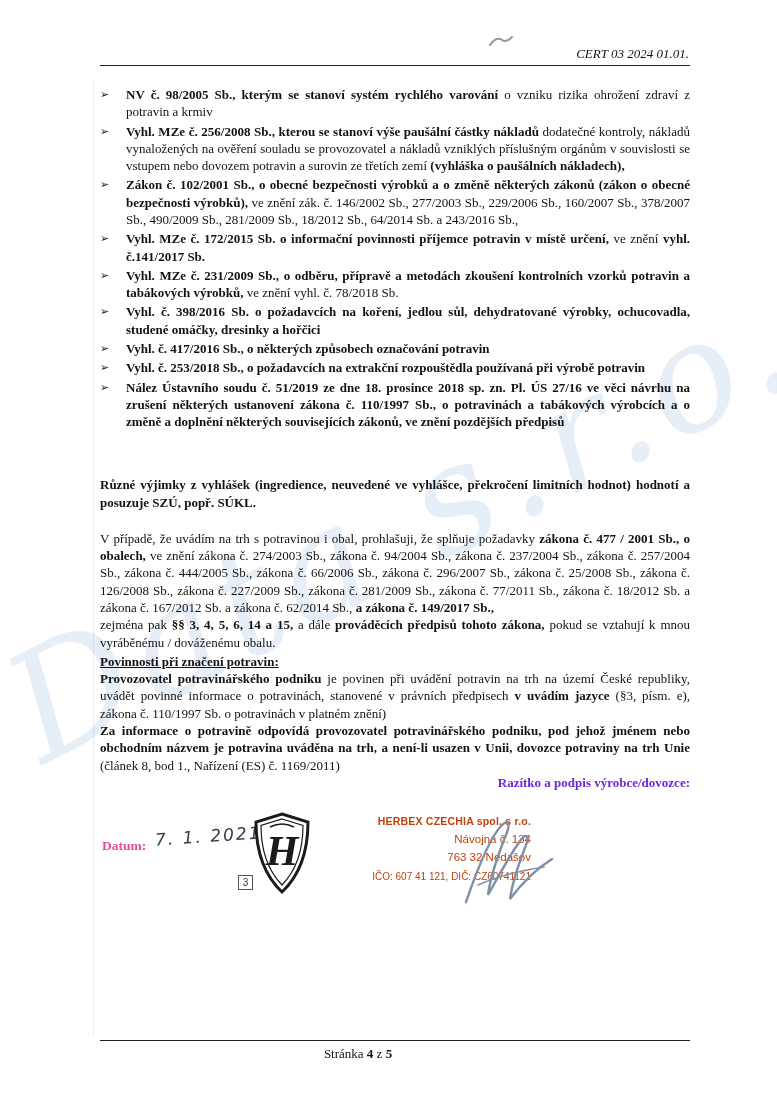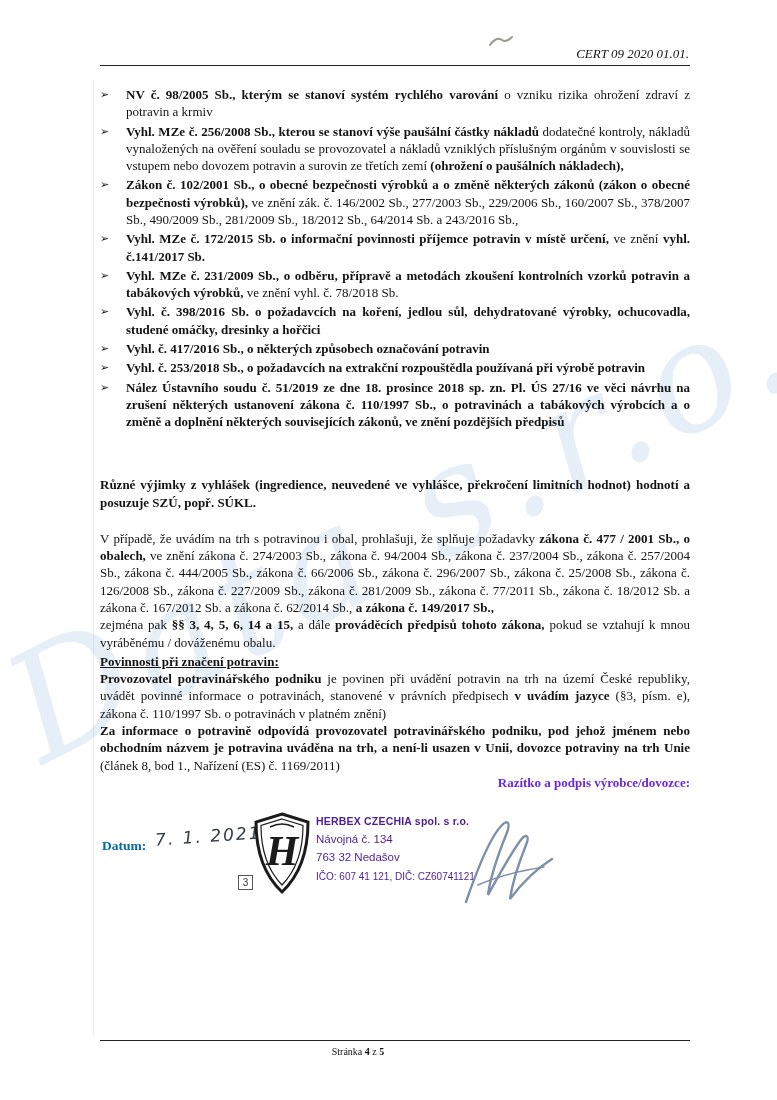--- a/index.html
+++ b/index.html
@@ -42,72 +42,72 @@
   .marker{flex:0 0 26px;width:26px;font-size:11px;padding-top:2px;font-family:"DejaVu Sans", sans-serif;}
   .li-text{flex:1;text-align:justify;}
   p.para{margin:0;}
   .para-exceptions{margin-top:46px !important;font-weight:bold;}
   .para-packaging{margin-top:19px !important;}
   .heading-marking{margin-top:2px !important;}
   .red-label{
     margin-top:36px;color:#6d28d9;font-weight:bold;font-size:13px;text-align:right;
   }
   .stamp-region{position:relative;height:200px;margin-top:14px;}
-  .datum-label{position:absolute;left:2px;top:32px;color:#0369a1;font-weight:bold;font-size:13.5px;}
+  .datum-label{position:absolute;left:2px;top:32px;color:#ec4899;font-weight:bold;font-size:13.5px;}
   .datum-value{
     position:absolute;left:55px;top:20px;
     font-family:"DejaVu Sans", sans-serif;font-style:italic;
     font-size:17px;color:#343c48;letter-spacing:2px;
     transform:rotate(-4deg);
   }
   .shield{position:absolute;left:150px;top:6px;}
   .box3{
     position:absolute;left:138px;top:70px;width:13px;height:13px;
     border:1px solid #555;font-family:"Liberation Sans", sans-serif;
     font-size:10px;line-height:13px;text-align:center;color:#333;
   }
   .stamp-text{
     position:absolute;left:216px;top:10px;width:215px;
-    font-family:"Liberation Sans", sans-serif;text-align:left;color:#4c1d95;
+    font-family:"Liberation Sans", sans-serif;text-align:right;color:#c2410c;
   }
   .stamp-company{font-size:10.5px;font-weight:bold;letter-spacing:0.2px;}
   .stamp-addr{font-size:11.5px;margin-top:3px;}
   .stamp-ids{font-size:10px;margin-top:4px;}
   .signature{position:absolute;left:348px;top:2px;}
   .footer-rule{position:absolute;top:1040px;left:100px;width:590px;height:0;border-top:1.6px solid #222;}
   .footer-text{
     position:absolute;top:1046px;left:0;width:716px;text-align:center;
-    font-size:10px;
+    font-size:13px;
   }
 </style>
 </head>
 <body>
 
 <div class="page">
 
   <div class="watermark">Data s.r.o.</div>
   <div class="scan-line"></div>
 
   <svg class="pen-mark-top" width="26" height="14" viewBox="0 0 26 14">
     <path d="M2 11 Q 8 2 14 6 Q 18 9 24 3" fill="none" stroke="#9a9a8e" stroke-width="2" stroke-linecap="round"></path>
   </svg>
 
-  <div class="header-code">CERT 09 2020 01.01.</div>
+  <div class="header-code">CERT 03 2024 01.01.</div>
   <div class="header-rule"></div>
 
   <div class="content">
 
     <ul class="law-list">
       <li>
         <span class="marker">➢</span>
         <span class="li-text"><span class="b">NV č. 98/2005 Sb., kterým se stanoví systém rychlého varování </span><span>o vzniku rizika ohrožení zdraví z potravin a krmiv</span></span>
       </li>
       <li>
         <span class="marker">➢</span>
-        <span class="li-text"><span class="b">Vyhl. MZe č. 256/2008 Sb., kterou se stanoví výše paušální částky nákladů </span><span>dodatečné kontroly, nákladů vynaložených na ověření souladu se provozovatel a nákladů vzniklých příslušným orgánům v souvislosti se vstupem nebo dovozem potravin a surovin ze třetích zemí </span><span class="b">(ohrožení o paušálních nákladech),</span></span>
+        <span class="li-text"><span class="b">Vyhl. MZe č. 256/2008 Sb., kterou se stanoví výše paušální částky nákladů </span><span>dodatečné kontroly, nákladů vynaložených na ověření souladu se provozovatel a nákladů vzniklých příslušným orgánům v souvislosti se vstupem nebo dovozem potravin a surovin ze třetích zemí </span><span class="b">(vyhláška o paušálních nákladech),</span></span>
       </li>
       <li>
         <span class="marker">➢</span>
         <span class="li-text"><span class="b">Zákon č. 102/2001 Sb., o obecné bezpečnosti výrobků a o změně některých zákonů (zákon o obecné bezpečnosti výrobků), </span><span>ve znění zák. č. 146/2002 Sb., 277/2003 Sb., 229/2006 Sb., 160/2007 Sb., 378/2007 Sb., 490/2009 Sb., 281/2009 Sb., 18/2012 Sb., 64/2014 Sb. a 243/2016 Sb.,</span></span>
       </li>
       <li>
         <span class="marker">➢</span>
         <span class="li-text"><span class="b">Vyhl. MZe č. 172/2015 Sb. o informační povinnosti příjemce potravin v místě určení, </span><span>ve znění </span><span class="b">vyhl. č.141/2017 Sb.</span></span>
       </li>
       <li>

